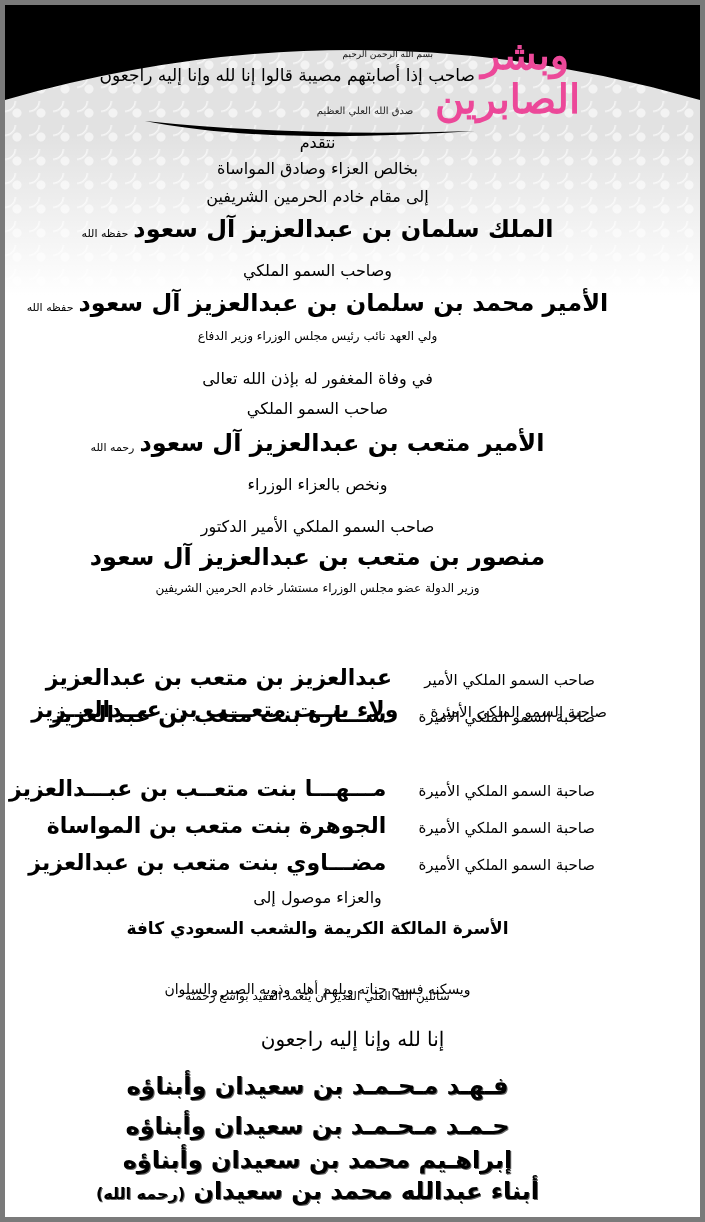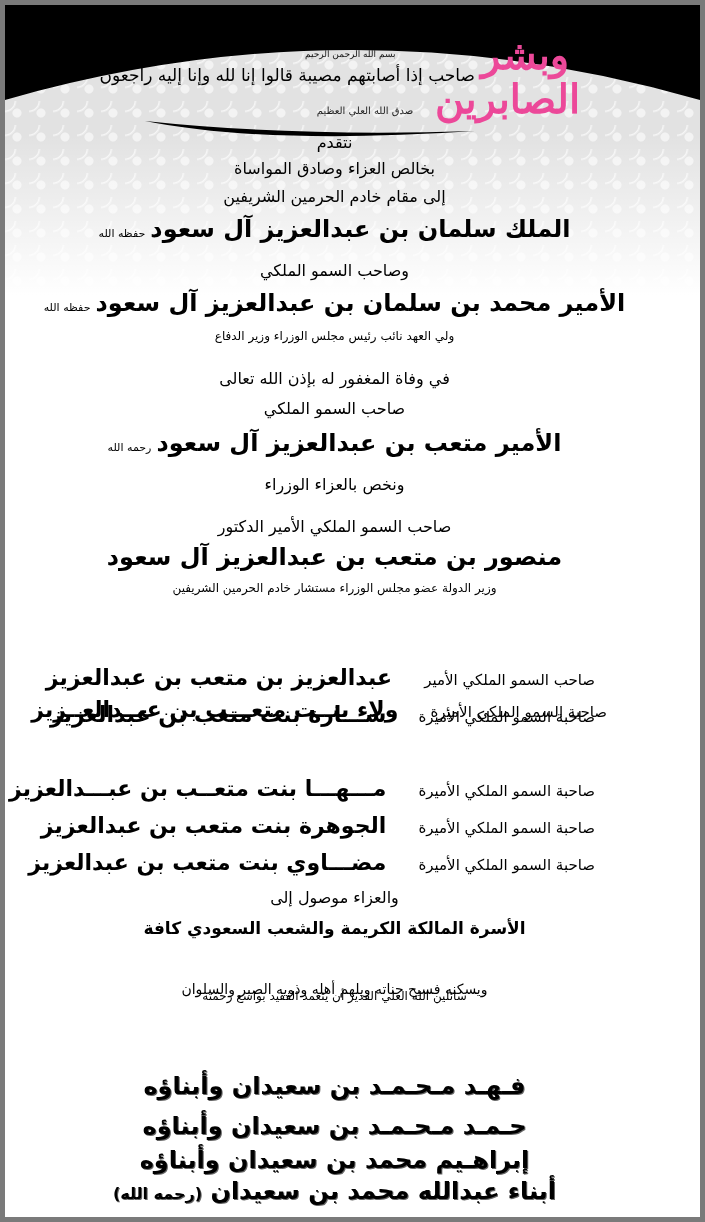--- a/index.html
+++ b/index.html
@@ -27,22 +27,22 @@
   }
   .black-top {
     position: absolute; left: 0; top: 0; width: 695px; height: 110px;
     background: #000;
     clip-path: path('M0 0 L695 0 L695 95 Q348 -5 0 95 Z');
   }
   .calligraphy {
     position: absolute; left: 140px; top: 20px; width: 420px; height: 110px;
   }
   .bismillah {
-    position: absolute; left: 160px; top: 24px; width: 120px;
-    text-align: left; font-family: "DejaVu Serif", serif; font-size: 9px; color: #111;
+    position: absolute; left: 168px; top: 24px; width: 120px;
+    text-align: right; font-family: "DejaVu Serif", serif; font-size: 9px; color: #111;
     direction: rtl;
   }
   .verse {
     position: absolute; left: 30px; top: 40px; width: 300px;
     text-align: center; font-family: "DejaVu Serif", serif; font-size: 17px; color: #000;
     direction: rtl; letter-spacing: -0.5px; white-space: nowrap;
   }
   .sadaqa {
     position: absolute; left: 160px; top: 80px; width: 120px;
     text-align: center; font-family: "DejaVu Serif", serif; font-size: 10px; color: #222;
@@ -53,21 +53,21 @@
     text-align: center; font-family: "DejaVu Serif", serif; font-size: 40px; line-height: 44px;
     color: #ec4899; direction: rtl; font-weight: bold;
   }
   .swoosh {
     position: absolute; left: 0; top: 92px; width: 330px; height: 26px;
   }
   .content {
     position: absolute; left: 0; top: 128px; width: 695px;
     direction: rtl; text-align: center; color: #000;
   }
-  .line { position: absolute; left: 0; width: 625px; text-align: center; white-space: nowrap; padding-left: 17px; }
+  .line { position: absolute; left: 0; width: 625px; text-align: center; white-space: nowrap; }
   .reg { font-size: 16px; }
   .bold-xl { font-size: 24px; font-weight: bold; text-align: center; }
   .small { font-size: 12px; }
   .hon { font-size: 11px; font-weight: normal; }
   .row {
     position: absolute; left: 0; width: 695px; white-space: nowrap;
     direction: rtl; text-align: right;
   }
   .row .title { font-size: 15px; margin-left: 27px; }
   .row .name { font-size: 22px; font-weight: bold; margin-top: 28px; }
@@ -139,35 +139,36 @@
     <div class="row" style="top:692px; padding-right:105px; width:590px;padding-left:12px;">
       <span class="title">صاحبة السمو الملكي الأميرة</span>
       <span class="name">ولاء بنــت متعـــب بن عبــدالعــزيز</span>
     </div>
     <div class="row" style="top:771px; padding-right:105px; width:590px;">
       <span class="title">صاحبة السمو الملكي الأميرة</span>
       <span class="name">مـــهـــا بنت متعــب بن عبـــدالعزيز</span>
     </div>
     <div class="row" style="top:808px; padding-right:105px; width:590px;">
       <span class="title">صاحبة السمو الملكي الأميرة</span>
-      <span class="name">الجوهرة بنت متعب بن عبدالعزيز</span>
+      <span class="name">الجوهرة بنت متعب بن المواساة</span>
     </div>
     <div class="row" style="top:845px; padding-right:105px; width:590px;">
       <span class="title">صاحبة السمو الملكي الأميرة</span>
       <span class="name">مضـــاوي بنت متعب بن عبدالعزيز</span>
     </div>
   </div>
 
   <div class="content" style="top:0">
     <div class="line reg" style="top:883px">والعزاء موصول إلى</div>
     <div class="line" style="top:913px; font-size:17px; font-weight:bold;">الأسرة المالكة الكريمة والشعب السعودي كافة</div>
     <div class="line reg" style="top:984px; font-size:12px;">سائلين الله العلي القدير أن يتغمد الفقيد بواسع رحمته</div>
     <div class="line reg" style="top:976px; font-size:14px;">ويسكنه فسيح جناته ويلهم أهله وذويه الصبر والسلوان</div>
   </div>
 
+  <div class="inna" style="top:1022px; direction:rtl;">إنا لله وإنا إليه راجعون</div>
 
   <div>
     <div class="line sig" style="top:1067px; direction:rtl;">فـهـد مـحـمـد بن سعيدان وأبناؤه</div>
     <div class="line sig" style="top:1107px; direction:rtl;">حـمـد مـحـمـد بن سعيدان وأبناؤه</div>
     <div class="line sig" style="top:1141px; direction:rtl;">إبراهـيم محمد بن سعيدان وأبناؤه</div>
     <div class="line sig" style="top:1172px; direction:rtl;">
       <span>أبناء عبدالله محمد بن سعيدان</span>
       <span class="par">(رحمه الله)</span>
     </div>
   </div>

